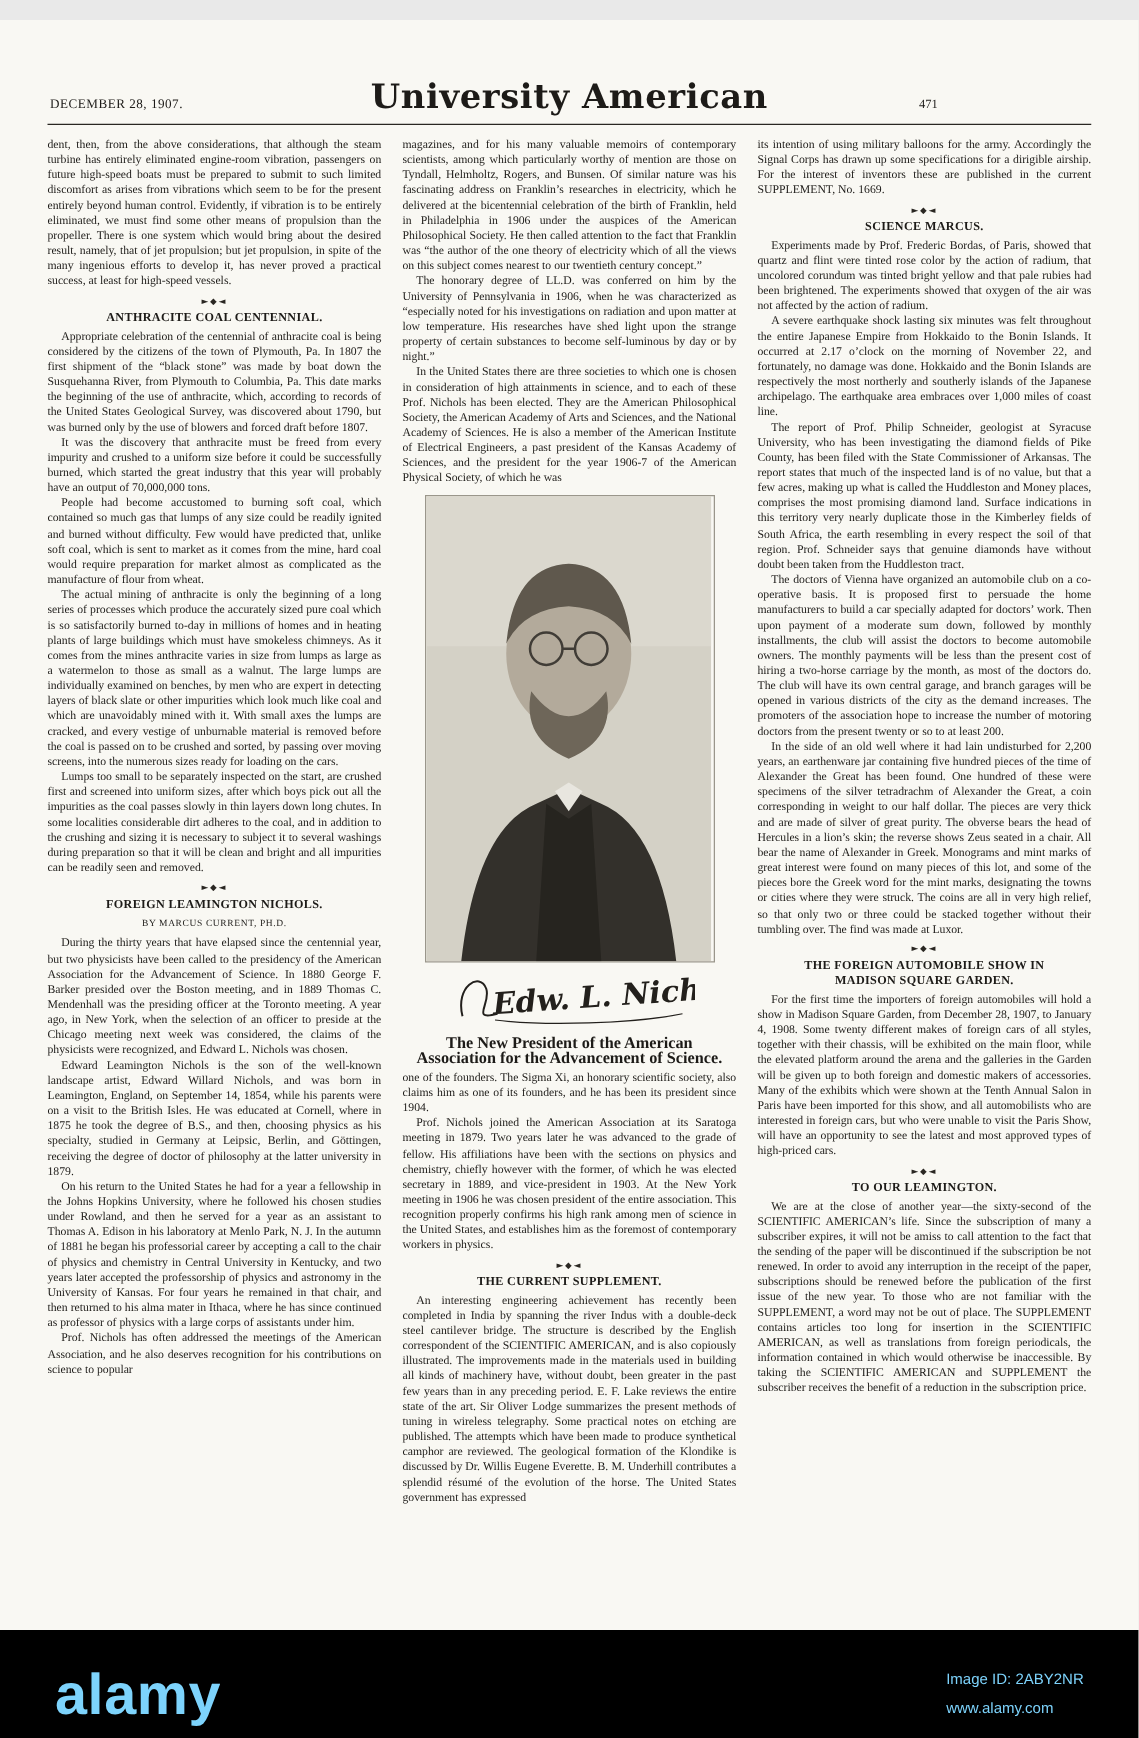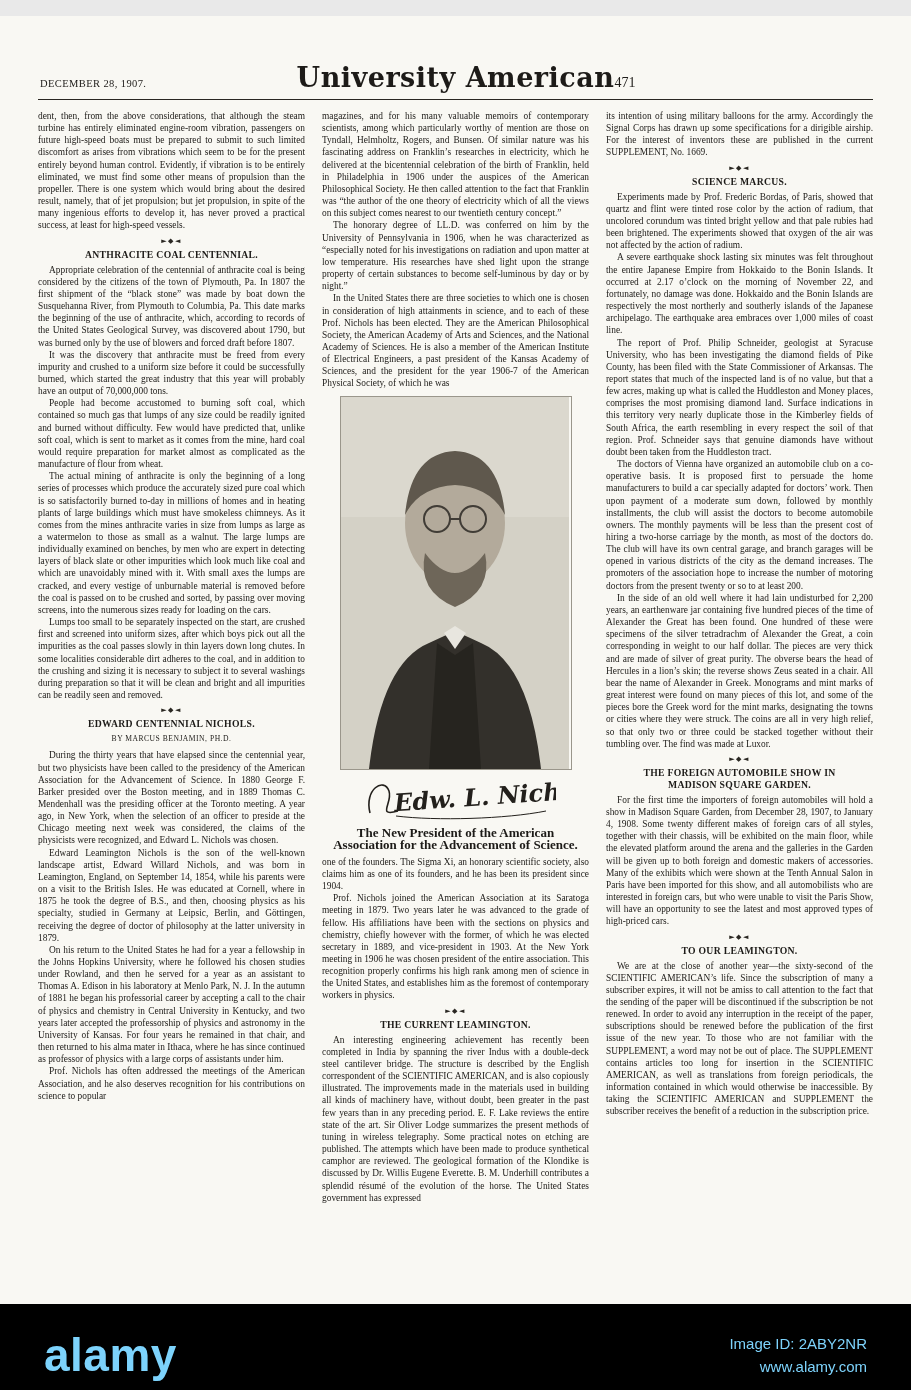--- a/index.html
+++ b/index.html
@@ -21,21 +21,21 @@
   }
   .issue-date { font-size: 10.5px; letter-spacing: .4px; }
   .masthead-title {
     font-size: 27px;
     font-weight: bold;
     text-align: center;
     margin: 0;
     font-family: "DejaVu Serif", serif;
     letter-spacing: .5px;
   }
-  .page-number { font-size: 14px; text-align: left; }
+  .page-number { font-size: 10px; text-align: center; }
   .header-rule { border: none; border-top: 1.2px solid #2a2722; margin: 6px 38px 10px 38px; }
   .columns { display: flex; gap: 17px; padding: 0 38px; justify-content: flex-end; }
   .column {
     width: 267px;
     flex: 0 0 auto;
     text-align: justify;
     font-size: 9.4px;
     line-height: 12.15px;
   }
   .paragraph { margin: 0; text-indent: 11px; }
@@ -78,21 +78,21 @@
     background: #000;
     color: #7dd3fc;
     display: flex;
     align-items: center;
     justify-content: space-between;
     padding: 12px 44px;
     box-sizing: border-box;
     font-family: "Liberation Sans", sans-serif;
   }
   .alamy-logo { font-size: 46px; font-weight: bold; letter-spacing: .5px; }
-  .wm-right { text-align: right; font-size: 15px; line-height: 23px; }
+  .wm-right { font-size: 12px; line-height: 23px; }
 </style>
 </head>
 <body>
 
 <div class="page">
 
   <div class="masthead">
     <span class="issue-date">DECEMBER 28, 1907.</span>
     <h1 class="masthead-title">University American</h1>
     <span class="page-number">471</span>
@@ -104,22 +104,22 @@
       <div class="column">
         <p class="paragraph noindent">dent, then, from the above considerations, that although the steam turbine has entirely eliminated engine-room vibration, passengers on future high-speed boats must be prepared to submit to such limited discomfort as arises from vibrations which seem to be for the present entirely beyond human control. Evidently, if vibration is to be entirely eliminated, we must find some other means of propulsion than the propeller. There is one system which would bring about the desired result, namely, that of jet propulsion; but jet propulsion, in spite of the many ingenious efforts to develop it, has never proved a practical success, at least for high-speed vessels.</p>
         <div class="divider">►◆◄</div>
         <p class="heading">ANTHRACITE COAL CENTENNIAL.</p>
         <p class="paragraph">Appropriate celebration of the centennial of anthracite coal is being considered by the citizens of the town of Plymouth, Pa. In 1807 the first shipment of the “black stone” was made by boat down the Susquehanna River, from Plymouth to Columbia, Pa. This date marks the beginning of the use of anthracite, which, according to records of the United States Geological Survey, was discovered about 1790, but was burned only by the use of blowers and forced draft before 1807.</p>
         <p class="paragraph">It was the discovery that anthracite must be freed from every impurity and crushed to a uniform size before it could be successfully burned, which started the great industry that this year will probably have an output of 70,000,000 tons.</p>
         <p class="paragraph">People had become accustomed to burning soft coal, which contained so much gas that lumps of any size could be readily ignited and burned without difficulty. Few would have predicted that, unlike soft coal, which is sent to market as it comes from the mine, hard coal would require preparation for market almost as complicated as the manufacture of flour from wheat.</p>
         <p class="paragraph">The actual mining of anthracite is only the beginning of a long series of processes which produce the accurately sized pure coal which is so satisfactorily burned to-day in millions of homes and in heating plants of large buildings which must have smokeless chimneys. As it comes from the mines anthracite varies in size from lumps as large as a watermelon to those as small as a walnut. The large lumps are individually examined on benches, by men who are expert in detecting layers of black slate or other impurities which look much like coal and which are unavoidably mined with it. With small axes the lumps are cracked, and every vestige of unburnable material is removed before the coal is passed on to be crushed and sorted, by passing over moving screens, into the numerous sizes ready for loading on the cars.</p>
         <p class="paragraph">Lumps too small to be separately inspected on the start, are crushed first and screened into uniform sizes, after which boys pick out all the impurities as the coal passes slowly in thin layers down long chutes. In some localities considerable dirt adheres to the coal, and in addition to the crushing and sizing it is necessary to subject it to several washings during preparation so that it will be clean and bright and all impurities can be readily seen and removed.</p>
         <div class="divider">►◆◄</div>
-        <p class="heading">EDWARD CENTENNIAL NICHOLS.</p>
-        <p class="byline">BY MARCUS BENJAMIN, PH.D.</p>
+        <p class="heading">FOREIGN LEAMINGTON NICHOLS.</p>
+        <p class="byline">BY MARCUS CURRENT, PH.D.</p>
         <p class="paragraph">During the thirty years that have elapsed since the centennial year, but two physicists have been called to the presidency of the American Association for the Advancement of Science. In 1880 George F. Barker presided over the Boston meeting, and in 1889 Thomas C. Mendenhall was the presiding officer at the Toronto meeting. A year ago, in New York, when the selection of an officer to preside at the Chicago meeting next week was considered, the claims of the physicists were recognized, and Edward L. Nichols was chosen.</p>
         <p class="paragraph">Edward Leamington Nichols is the son of the well-known landscape artist, Edward Willard Nichols, and was born in Leamington, England, on September 14, 1854, while his parents were on a visit to the British Isles. He was educated at Cornell, where in 1875 he took the degree of B.S., and then, choosing physics as his specialty, studied in Germany at Leipsic, Berlin, and Göttingen, receiving the degree of doctor of philosophy at the latter university in 1879.</p>
         <p class="paragraph">On his return to the United States he had for a year a fellowship in the Johns Hopkins University, where he followed his chosen studies under Rowland, and then he served for a year as an assistant to Thomas A. Edison in his laboratory at Menlo Park, N. J. In the autumn of 1881 he began his professorial career by accepting a call to the chair of physics and chemistry in Central University in Kentucky, and two years later accepted the professorship of physics and astronomy in the University of Kansas. For four years he remained in that chair, and then returned to his alma mater in Ithaca, where he has since continued as professor of physics with a large corps of assistants under him.</p>
         <p class="paragraph">Prof. Nichols has often addressed the meetings of the American Association, and he also deserves recognition for his contributions on science to popular</p>
       </div>
       <div class="column">
         <p class="paragraph noindent">magazines, and for his many valuable memoirs of contemporary scientists, among which particularly worthy of mention are those on Tyndall, Helmholtz, Rogers, and Bunsen. Of similar nature was his fascinating address on Franklin’s researches in electricity, which he delivered at the bicentennial celebration of the birth of Franklin, held in Philadelphia in 1906 under the auspices of the American Philosophical Society. He then called attention to the fact that Franklin was “the author of the one theory of electricity which of all the views on this subject comes nearest to our twentieth century concept.”</p>
         <p class="paragraph">The honorary degree of LL.D. was conferred on him by the University of Pennsylvania in 1906, when he was characterized as “especially noted for his investigations on radiation and upon matter at low temperature. His researches have shed light upon the strange property of certain substances to become self-luminous by day or by night.”</p>
         <p class="paragraph">In the United States there are three societies to which one is chosen in consideration of high attainments in science, and to each of these Prof. Nichols has been elected. They are the American Philosophical Society, the American Academy of Arts and Sciences, and the National Academy of Sciences. He is also a member of the American Institute of Electrical Engineers, a past president of the Kansas Academy of Sciences, and the president for the year 1906-7 of the American Physical Society, of which he was</p>
         <div class="photo">
@@ -139,21 +139,21 @@
         </div>
         <div class="signature"><svg width="200" height="50" viewBox="0 0 200 50" xmlns="http://www.w3.org/2000/svg">
     <path d="M14 40 C 8 16, 28 4, 33 18 C 37 30, 20 44, 42 38" fill="none" stroke="#23201c" stroke-width="1.6"></path>
     <text x="38" y="34" font-size="24" font-style="italic" font-weight="bold" font-family="DejaVu Serif, serif" fill="#23201c" transform="rotate(-4 100 25)">Edw. L. Nichols</text>
     <path d="M40 43 C 80 48, 150 46, 190 38" fill="none" stroke="#23201c" stroke-width="1"></path>
   </svg></div>
         <p class="caption">The New President of the American Association for the Advancement of Science.</p>
         <p class="paragraph noindent">one of the founders. The Sigma Xi, an honorary scientific society, also claims him as one of its founders, and he has been its president since 1904.</p>
         <p class="paragraph">Prof. Nichols joined the American Association at its Saratoga meeting in 1879. Two years later he was advanced to the grade of fellow. His affiliations have been with the sections on physics and chemistry, chiefly however with the former, of which he was elected secretary in 1889, and vice-president in 1903. At the New York meeting in 1906 he was chosen president of the entire association. This recognition properly confirms his high rank among men of science in the United States, and establishes him as the foremost of contemporary workers in physics.</p>
         <div class="divider">►◆◄</div>
-        <p class="heading">THE CURRENT LEAMINGTON.</p>
+        <p class="heading">THE CURRENT SUPPLEMENT.</p>
         <p class="paragraph">An interesting engineering achievement has recently been completed in India by spanning the river Indus with a double-deck steel cantilever bridge. The structure is described by the English correspondent of the SCIENTIFIC AMERICAN, and is also copiously illustrated. The improvements made in the materials used in building all kinds of machinery have, without doubt, been greater in the past few years than in any preceding period. E. F. Lake reviews the entire state of the art. Sir Oliver Lodge summarizes the present methods of tuning in wireless telegraphy. Some practical notes on etching are published. The attempts which have been made to produce synthetical camphor are reviewed. The geological formation of the Klondike is discussed by Dr. Willis Eugene Everette. B. M. Underhill contributes a splendid résumé of the evolution of the horse. The United States government has expressed</p>
       </div>
       <div class="column">
         <p class="paragraph noindent">its intention of using military balloons for the army. Accordingly the Signal Corps has drawn up some specifications for a dirigible airship. For the interest of inventors these are published in the current SUPPLEMENT, No. 1669.</p>
         <div class="divider">►◆◄</div>
         <p class="heading">SCIENCE MARCUS.</p>
         <p class="paragraph">Experiments made by Prof. Frederic Bordas, of Paris, showed that quartz and flint were tinted rose color by the action of radium, that uncolored corundum was tinted bright yellow and that pale rubies had been brightened. The experiments showed that oxygen of the air was not affected by the action of radium.</p>
         <p class="paragraph">A severe earthquake shock lasting six minutes was felt throughout the entire Japanese Empire from Hokkaido to the Bonin Islands. It occurred at 2.17 o’clock on the morning of November 22, and fortunately, no damage was done. Hokkaido and the Bonin Islands are respectively the most northerly and southerly islands of the Japanese archipelago. The earthquake area embraces over 1,000 miles of coast line.</p>
         <p class="paragraph">The report of Prof. Philip Schneider, geologist at Syracuse University, who has been investigating the diamond fields of Pike County, has been filed with the State Commissioner of Arkansas. The report states that much of the inspected land is of no value, but that a few acres, making up what is called the Huddleston and Money places, comprises the most promising diamond land. Surface indications in this territory very nearly duplicate those in the Kimberley fields of South Africa, the earth resembling in every respect the soil of that region. Prof. Schneider says that genuine diamonds have without doubt been taken from the Huddleston tract.</p>
         <p class="paragraph">The doctors of Vienna have organized an automobile club on a co-operative basis. It is proposed first to persuade the home manufacturers to build a car specially adapted for doctors’ work. Then upon payment of a moderate sum down, followed by monthly installments, the club will assist the doctors to become automobile owners. The monthly payments will be less than the present cost of hiring a two-horse carriage by the month, as most of the doctors do. The club will have its own central garage, and branch garages will be opened in various districts of the city as the demand increases. The promoters of the association hope to increase the number of motoring doctors from the present twenty or so to at least 200.</p>

